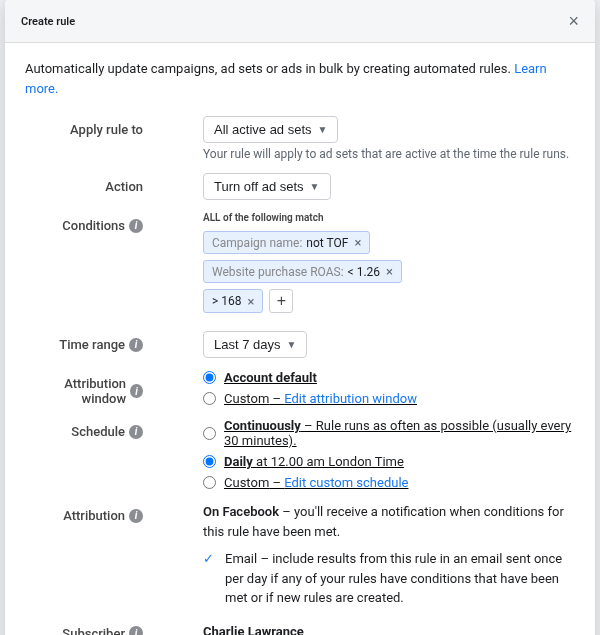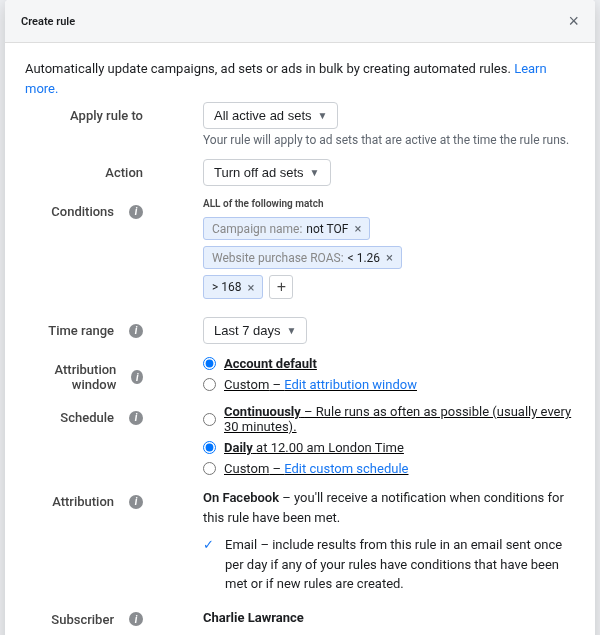--- a/index.html
+++ b/index.html
@@ -40,21 +40,21 @@
       color: #606770;
       font-size: 18px;
       line-height: 1;
     }
     .modal-body {
       padding: 16px 20px;
     }
     .description {
       font-size: 13px;
       color: #1c1e21;
-      margin-bottom: 4px;
+      margin-bottom: 18px;
       line-height: 1.5;
     }
     .description a {
       color: #1877f2;
       text-decoration: none;
     }
     .form-row {
       display: flex;
       align-items: flex-start;
       margin-bottom: 12px;
@@ -216,21 +216,21 @@
       border-radius: 4px;
       padding: 6px 10px;
       font-size: 13px;
       color: #1c1e21;
       outline: none;
     }
     .label-with-info {
       display: flex;
       align-items: center;
       justify-content: flex-end;
-      gap: 11px;
+      gap: 0;
     }
   </style>
 </head>
 <body>
 
 <div class="modal">
   <div class="modal-header">
     <h2>Create rule</h2>
     <button class="close-btn">×</button>
   </div>

